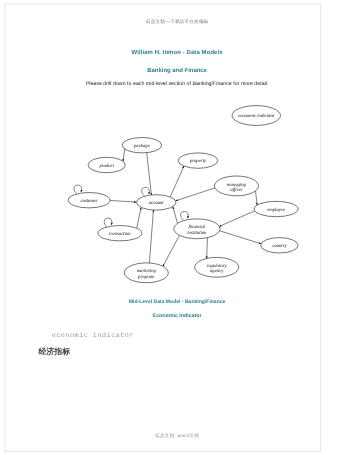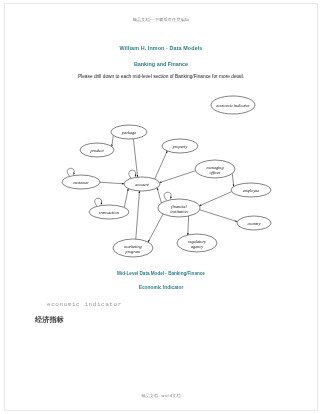--- a/index.html
+++ b/index.html
@@ -11,21 +11,21 @@
     width: 320px;
     height: 414px;
     font-family: "Liberation Sans", sans-serif;
     position: relative;
     overflow: hidden;
   }
   .page {
     position: absolute;
     left: 4px;
     top: 3px;
-    width: 314px;
+    width: 288px;
     height: 408px;
     border: 1px solid #e8e8e8;
     box-sizing: border-box;
     background: #fff;
   }
   .cn-header {
     position: absolute;
     top: 13px;
     left: 0;
     width: 312px;

